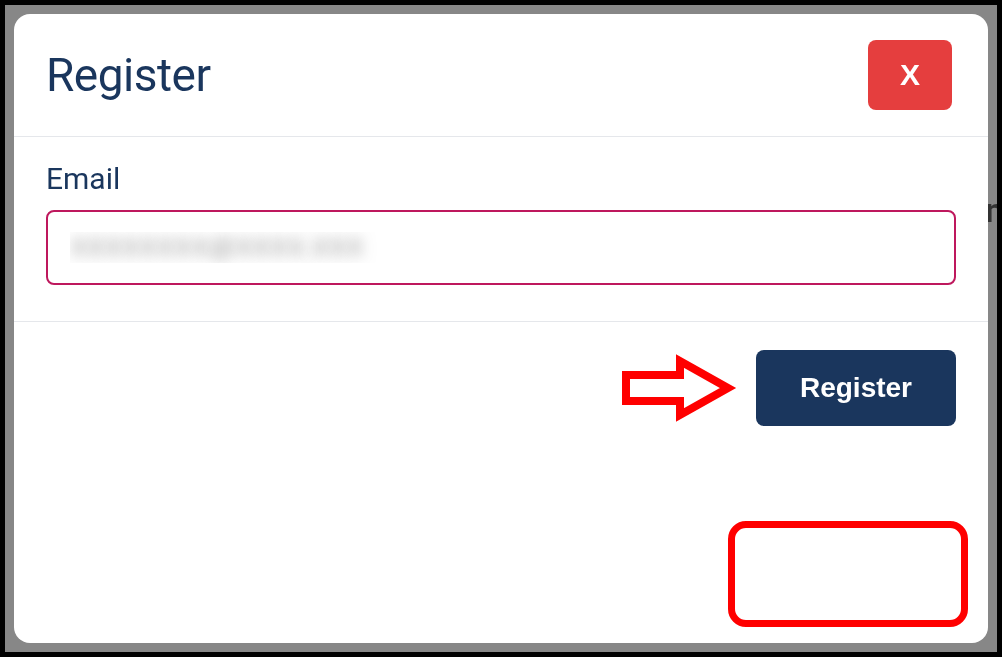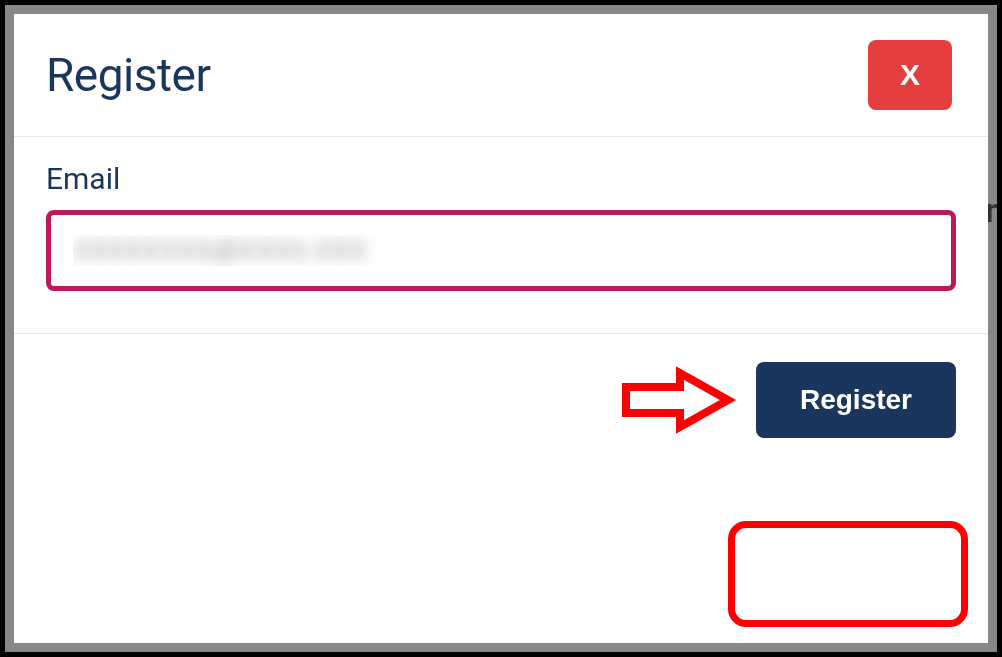--- a/index.html
+++ b/index.html
@@ -22,21 +22,21 @@
       pointer-events: none;
       z-index: 100;
     }
     .modal {
       position: absolute;
       top: 14px;
       left: 14px;
       right: 14px;
       bottom: 14px;
       background: #fff;
-      border-radius: 0;
+      border-radius: 16px;
       display: flex;
       flex-direction: column;
       overflow: hidden;
     }
     .modal-header {
       display: flex;
       justify-content: space-between;
       align-items: center;
       padding: 26px 36px 26px 32px;
       border-bottom: 1px solid #e5e7eb;
@@ -59,34 +59,34 @@
       cursor: pointer;
       display: flex;
       align-items: center;
       justify-content: center;
     }
     .modal-body {
       padding: 24px 32px 28px 32px;
       flex: 0 0 auto;
     }
     .form-group {
-      margin-bottom: 14px;
+      margin-bottom: 8px;
     }
     .form-label {
       display: block;
       font-size: 30px;
       font-weight: 400;
       color: #1a365d;
       margin-bottom: 14px;
     }
     .form-input {
       width: 100%;
       padding: 20px 22px;
       font-size: 26px;
-      border: 5px solid #be185d;
+      border: 2px solid #be185d;
       border-radius: 8px;
       color: #4b5563;
       background: #fff;
     }
     .form-input::placeholder {
       color: #6b7280;
     }
     .form-input.blurred {
       color: transparent;
       text-shadow: 0 0 14px rgba(120,120,120,0.8);

